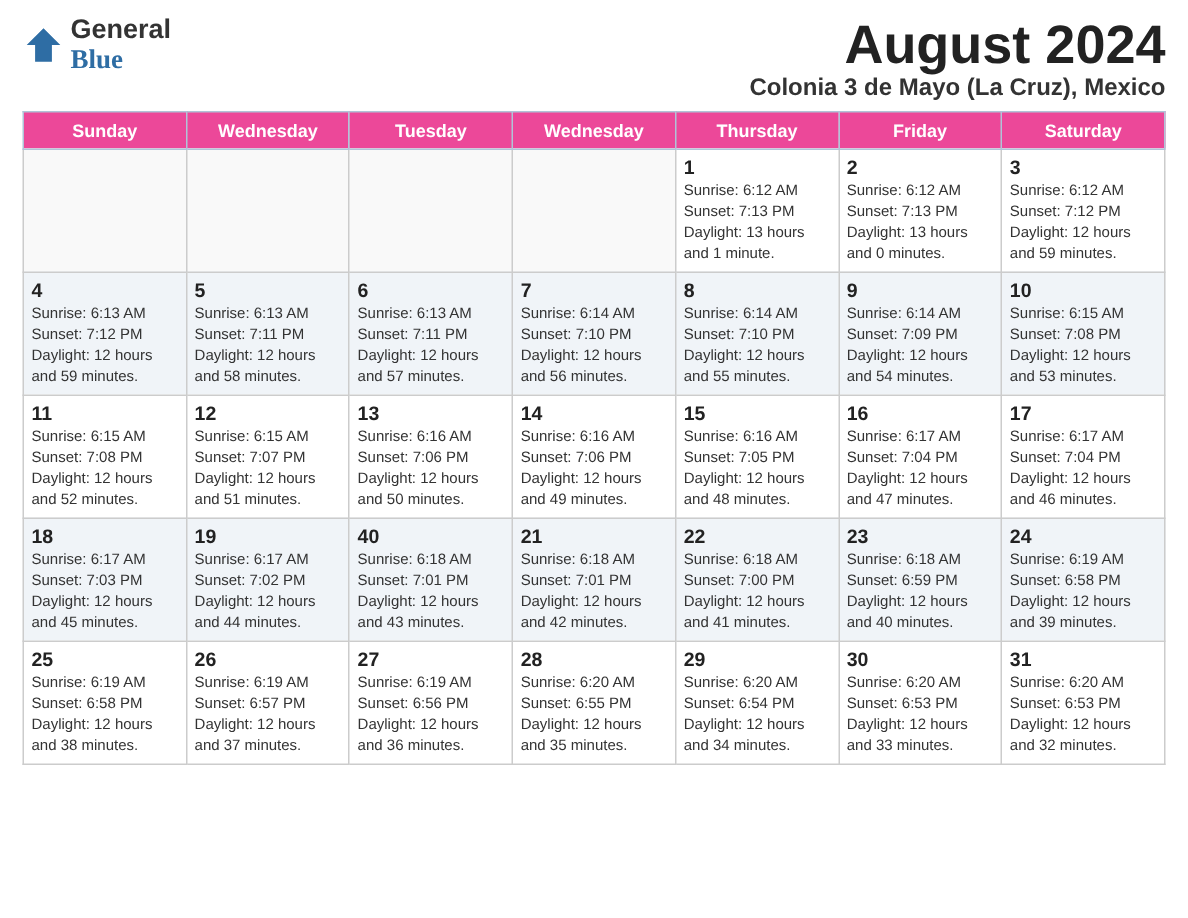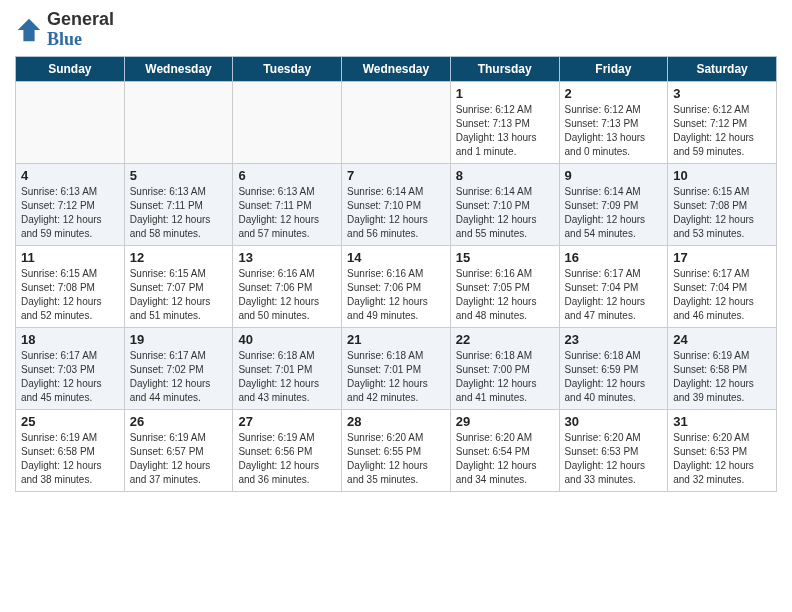--- a/index.html
+++ b/index.html
@@ -46,21 +46,21 @@
       font-size: 16px;
       color: #333;
       font-weight: bold;
     }
     .calendar {
       width: 100%;
       border-collapse: collapse;
       font-size: 10.5px;
     }
     .calendar th {
-      background: #0c4a6e;
+      background: #ec4899;
       color: #fff;
       text-align: center;
       padding: 5px 4px;
       font-size: 12px;
       border: 1px solid #b0c4d8;
       margin-top: 29px;
     }
     .calendar td {
       border: 1px solid #ccc;
       vertical-align: top;
@@ -100,20 +100,24 @@
 <div class="header-section">
   <div class="logo">
     <svg class="logo-icon" viewBox="0 0 40 40">
       <polygon points="20,4 36,20 28,20 28,36 12,36 12,20 4,20" fill="#2e6da4"></polygon>
     </svg>
     <div class="logo-text">
       <span class="logo-general">General</span><br>
       <span class="logo-blue">Blue</span>
     </div>
   </div>
+  <div class="title-block">
+    <div class="main-title">August 2024</div>
+    <div class="subtitle">Colonia 3 de Mayo (La Cruz), Mexico</div>
+  </div>
 </div>
 
 <table class="calendar">
   <thead>
     <tr>
     <th>Sunday</th>
         <th>Wednesday</th>
         <th>Tuesday</th>
         <th>Wednesday</th>
         <th>Thursday</th>

